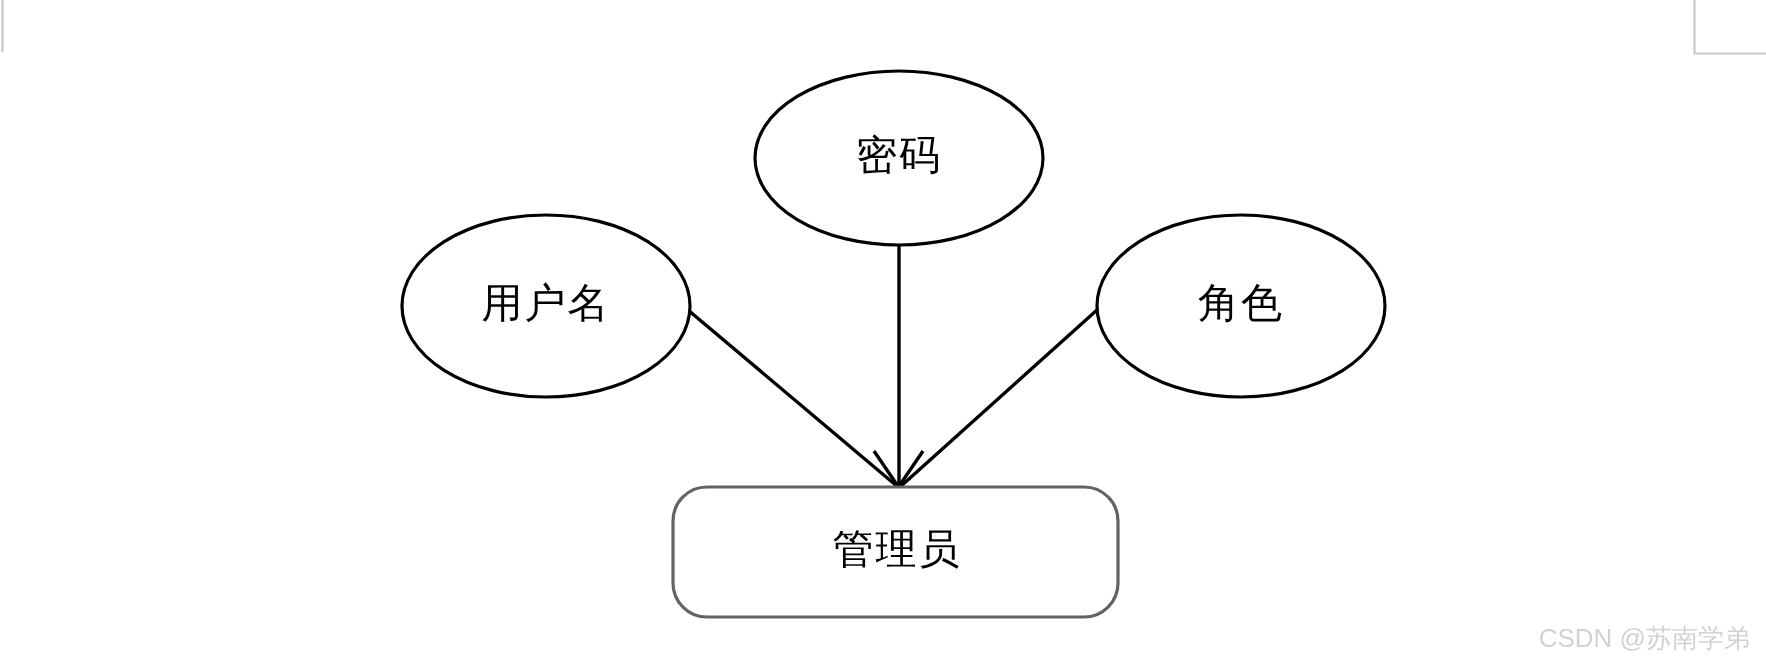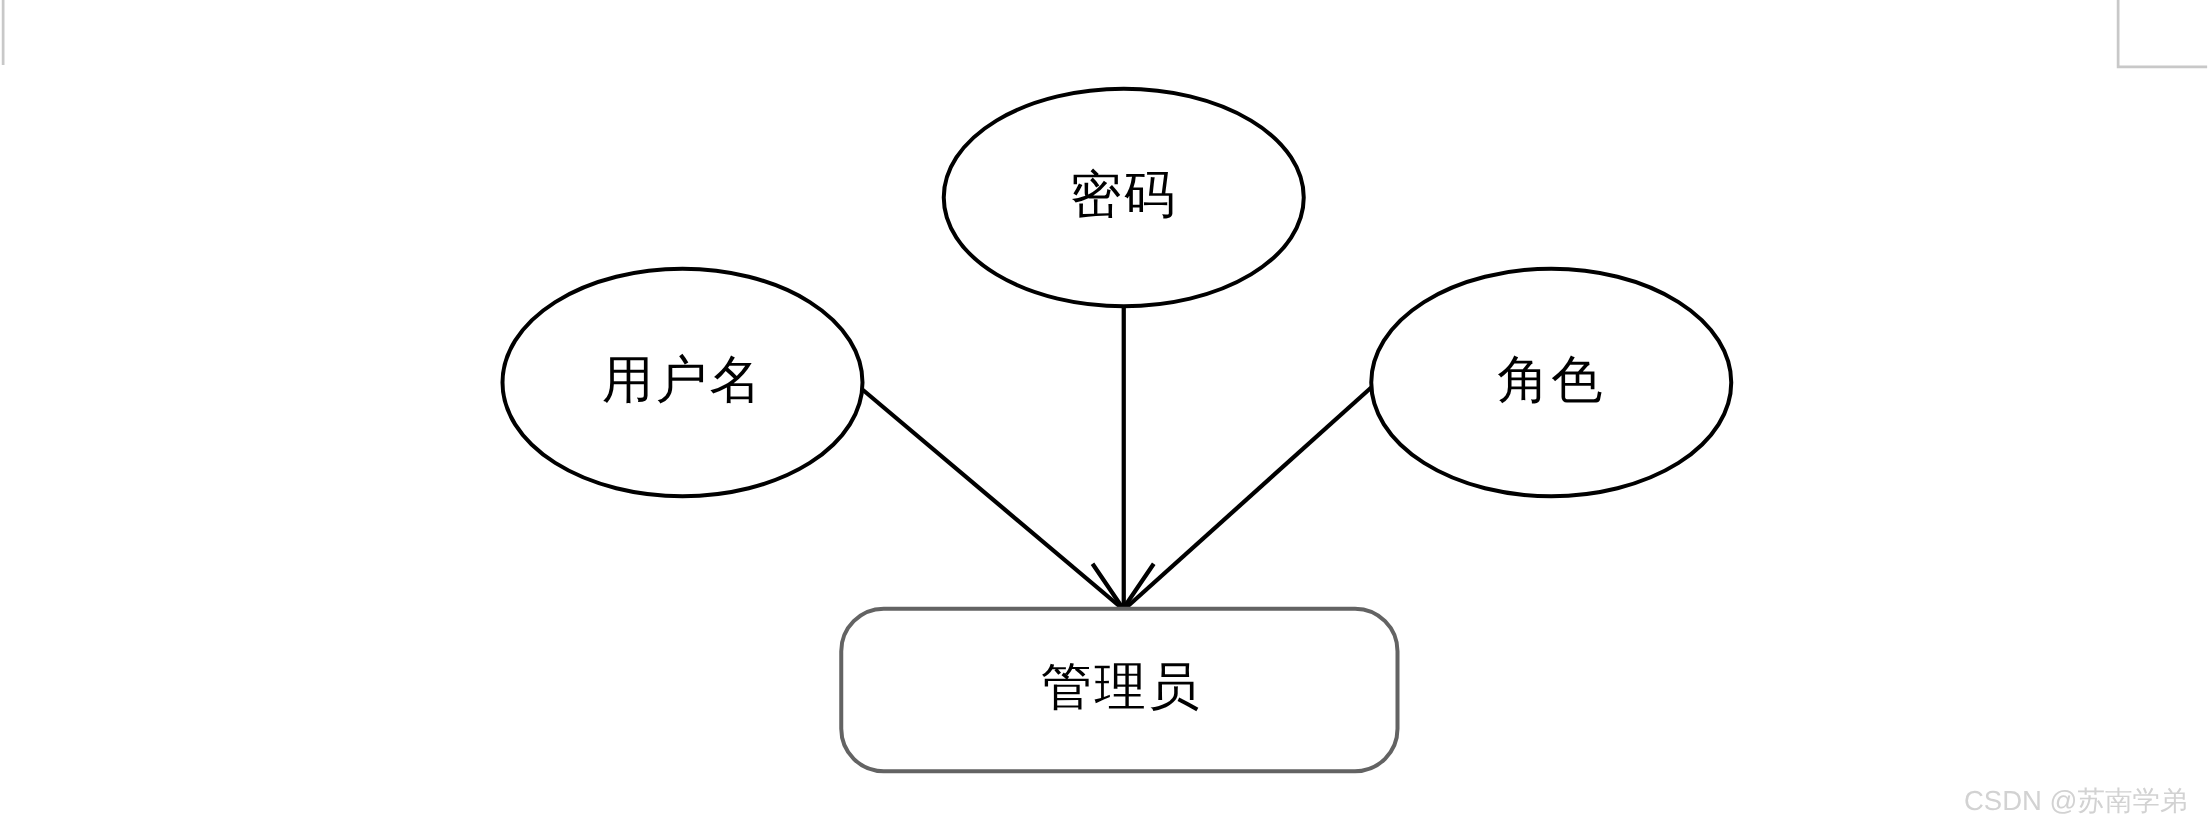--- a/index.html
+++ b/index.html
@@ -58,21 +58,21 @@
   .page-edge {
     stroke: #c8c8c8;
     stroke-width: 2.2;
     fill: none;
   }
   .watermark {
     position: absolute;
     right: 16px;
     bottom: 8px;
     font-family: "Liberation Sans", "DejaVu Sans", sans-serif;
-    font-size: 22px;
+    font-size: 26px;
     color: #d2d2d2;
     white-space: nowrap;
     user-select: none;
     text-align: center;
   }
 </style>
 </head>
 <body>
 
 <div id="canvas">

